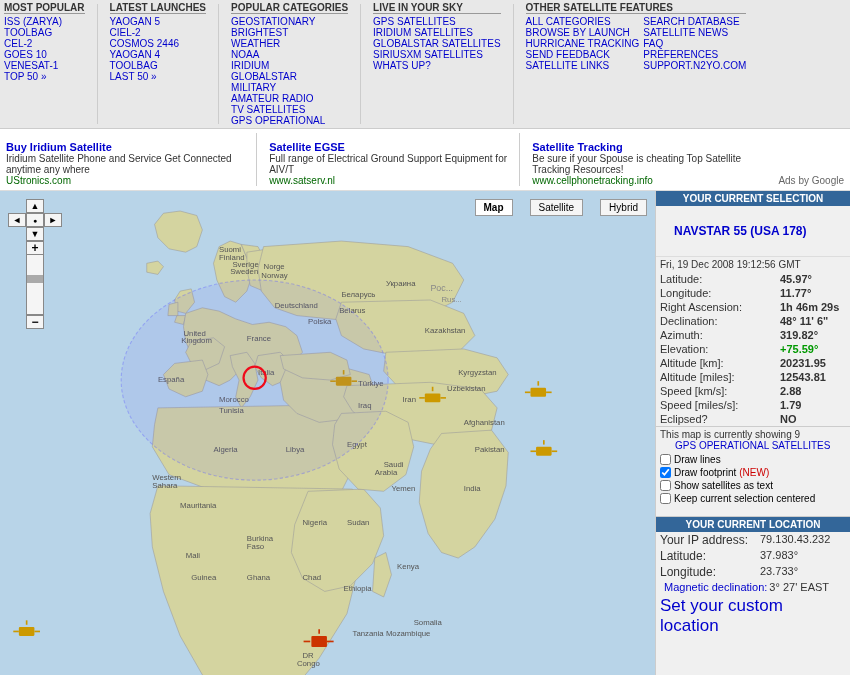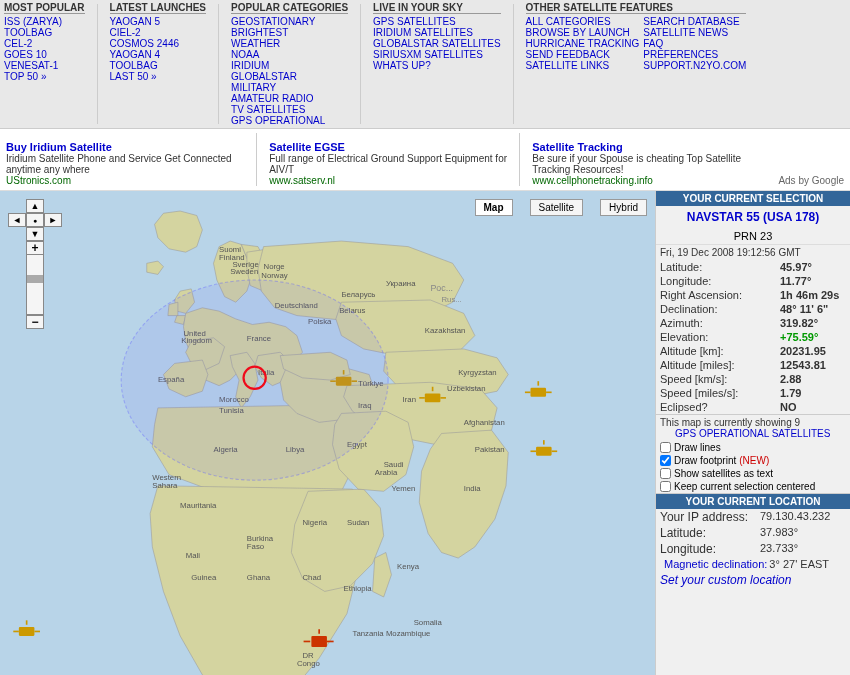--- a/index.html
+++ b/index.html
@@ -29,43 +29,43 @@
     
     #map-type-btns { position: absolute; top: 8px; right: 8px; z-index: 10; display: flex; gap: 17px; }
     .map-type-btn { padding: 2px 8px; background: #f5f5f5; border: 1px solid #999; cursor: pointer; font-size: 10px; }
     .map-type-btn.active { background: #fff; font-weight: bold; }
     
     
     #sidebar { width: 195px; background: #f0f0f0; border-left: 1px solid #ccc; display: flex; flex-direction: column; font-size: 11px; }
     
     .sidebar-section-title { background: #336699; color: white; font-weight: bold; font-size: 10px; padding: 2px 12px; text-align: center; }
     
-    .sat-name { text-align: center; color: #00c; font-weight: bold; font-size: 12px; padding: 4px; cursor: pointer; }
+    .sat-name { color: #00c; font-weight: bold; font-size: 12px; padding: 18px; cursor: pointer; }
     .prn { text-align: center; font-size: 11px; padding: 2px; }
     
     .info-row { display: flex; padding: 1px 4px; }
     .info-label { color: #333; flex: 0 0 120px; font-size: 11px; }
     .info-value { color: #333; font-size: 11px; font-weight: bold; }
     .info-value.green { color: #009900; font-weight: bold; }
     
     .gps-note { font-size: 10px; color: #333; padding: 2px 4px; border-top: 1px solid #ccc; }
     .gps-link { color: #00c; cursor: pointer; font-size: 10px; margin-left: 15px; }
     
     .checkbox-row { display: flex; align-items: center; padding: 1px 4px; gap: 3px; }
     .checkbox-row input { width: 11px; height: 11px; }
     .checkbox-label { font-size: 10px; }
     .new-badge { color: #cc0000; font-size: 10px; }
     
-    .location-section { border-top: 1px solid #ccc; }
+    .location-section { border-top: 1px solid #ccc; margin-top: 11px; }
     .location-row { display: flex; padding: 1px 4px; }
     .location-label { color: #333; flex: 0 0 100px; font-size: 12px; }
     .location-value { color: #333; font-size: 11px; }
     
     .mag-dec-link { color: #00c; font-size: 11px; cursor: pointer; padding-left: 4px; }
-    .custom-loc-link { color: #00c; font-size: 12px; cursor: pointer; padding: 2px 4px; display: block; font-style: italic; }
+    .custom-loc-link { color: #00c; font-size: 17px; cursor: pointer; padding: 2px 4px; display: block; }
     
     
     #map-svg { position: absolute; top: 0; left: 0; width: 100%; height: 100%; }
     
     
     #zoom-nav { position: absolute; top: 8px; left: 8px; z-index: 10; display: flex; flex-direction: column; align-items: center; }
     .zoom-arrow { width: 18px; height: 14px; background: #f5f5f5; border: 1px solid #888; cursor: pointer; display: flex; align-items: center; justify-content: center; font-size: 9px; }
     .zoom-plus { width: 18px; height: 14px; background: #f5f5f5; border: 1px solid #888; cursor: pointer; display: flex; align-items: center; justify-content: center; font-size: 12px; font-weight: bold; }
     .zoom-minus { width: 18px; height: 14px; background: #f5f5f5; border: 1px solid #888; cursor: pointer; display: flex; align-items: center; justify-content: center; font-size: 12px; font-weight: bold; }
     
@@ -363,21 +363,20 @@
       </div>
       <div class="zoom-minus">−</div>
     </div>
 
   </div>
 
   <div id="sidebar">
     <div class="sidebar-section-title">YOUR CURRENT SELECTION</div>
 
     <a class="sat-name">NAVSTAR 55 (USA 178)</a>
-    <div class="prn">PRN 23</div>
 
     <div class="sidebar-datetime">Fri, 19 Dec 2008 19:12:56 GMT</div>
 
     <div class="info-row">
       <span class="info-label">Latitude:</span>
       <span class="info-value">45.97°</span>
     </div>
     <div class="info-row">
       <span class="info-label">Longitude:</span>
       <span class="info-value">11.77°</span>

